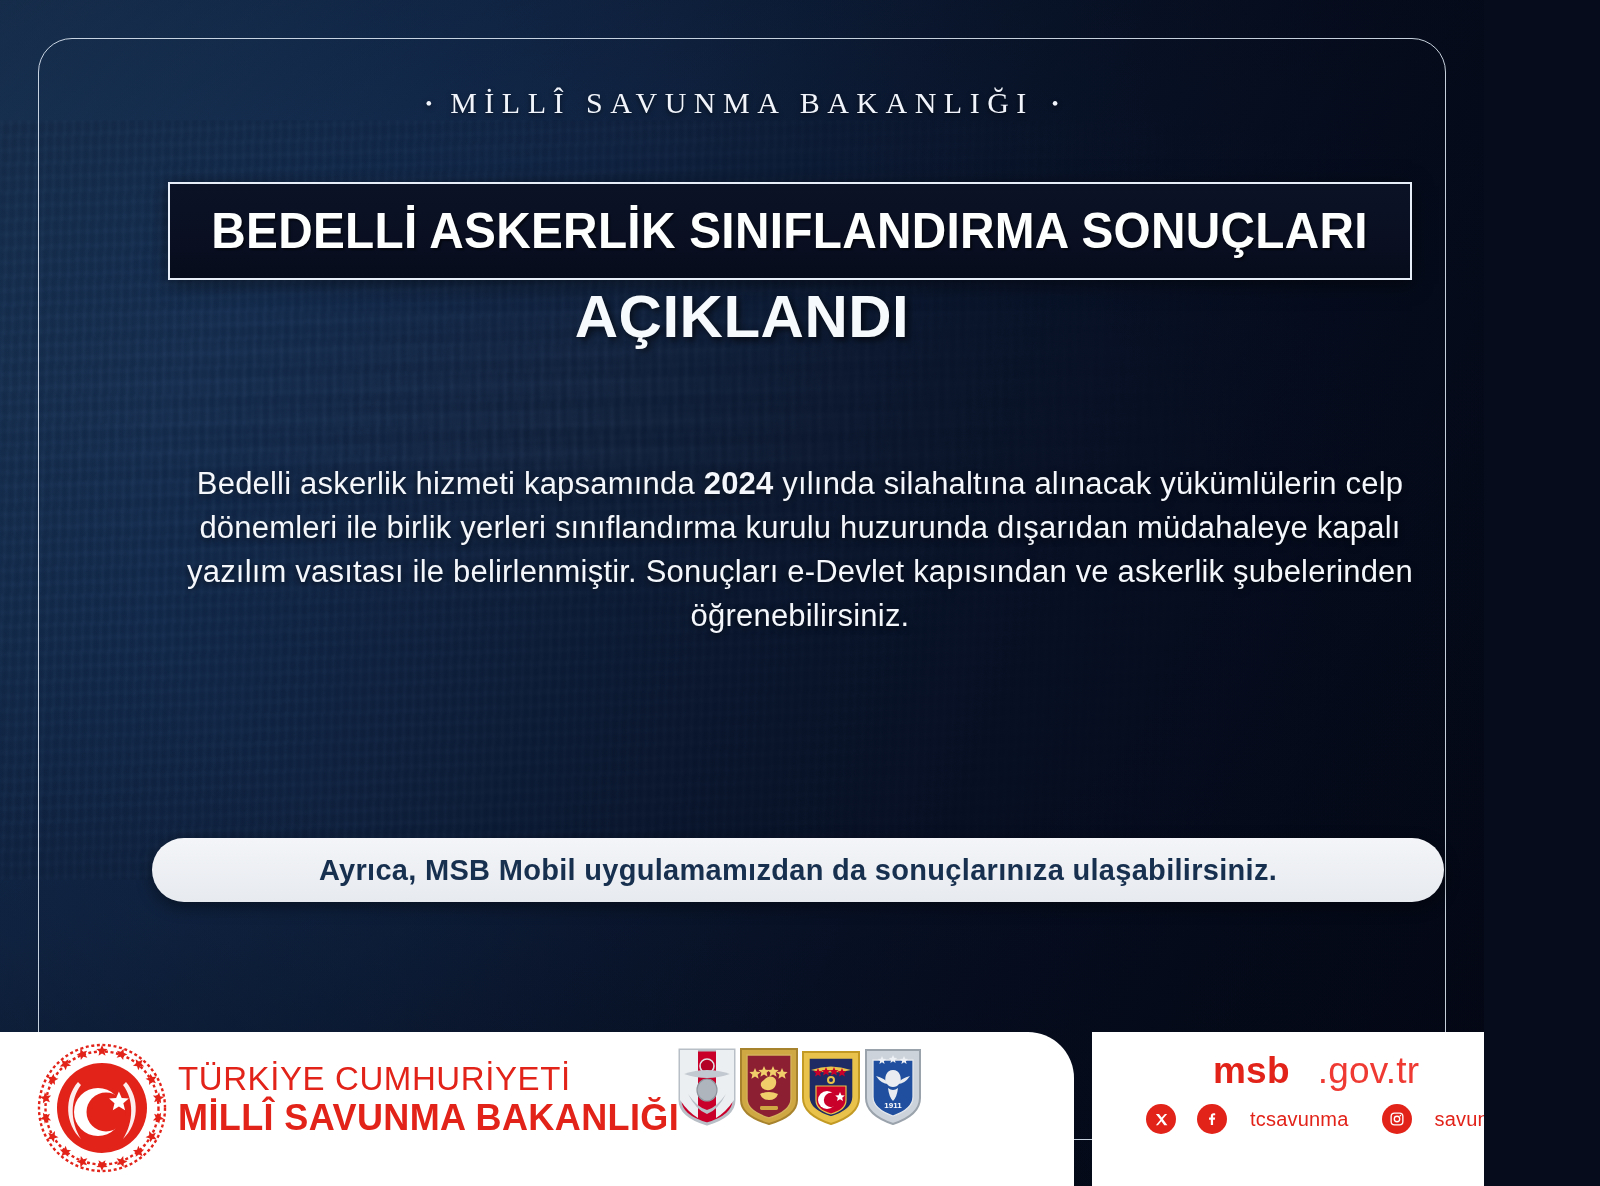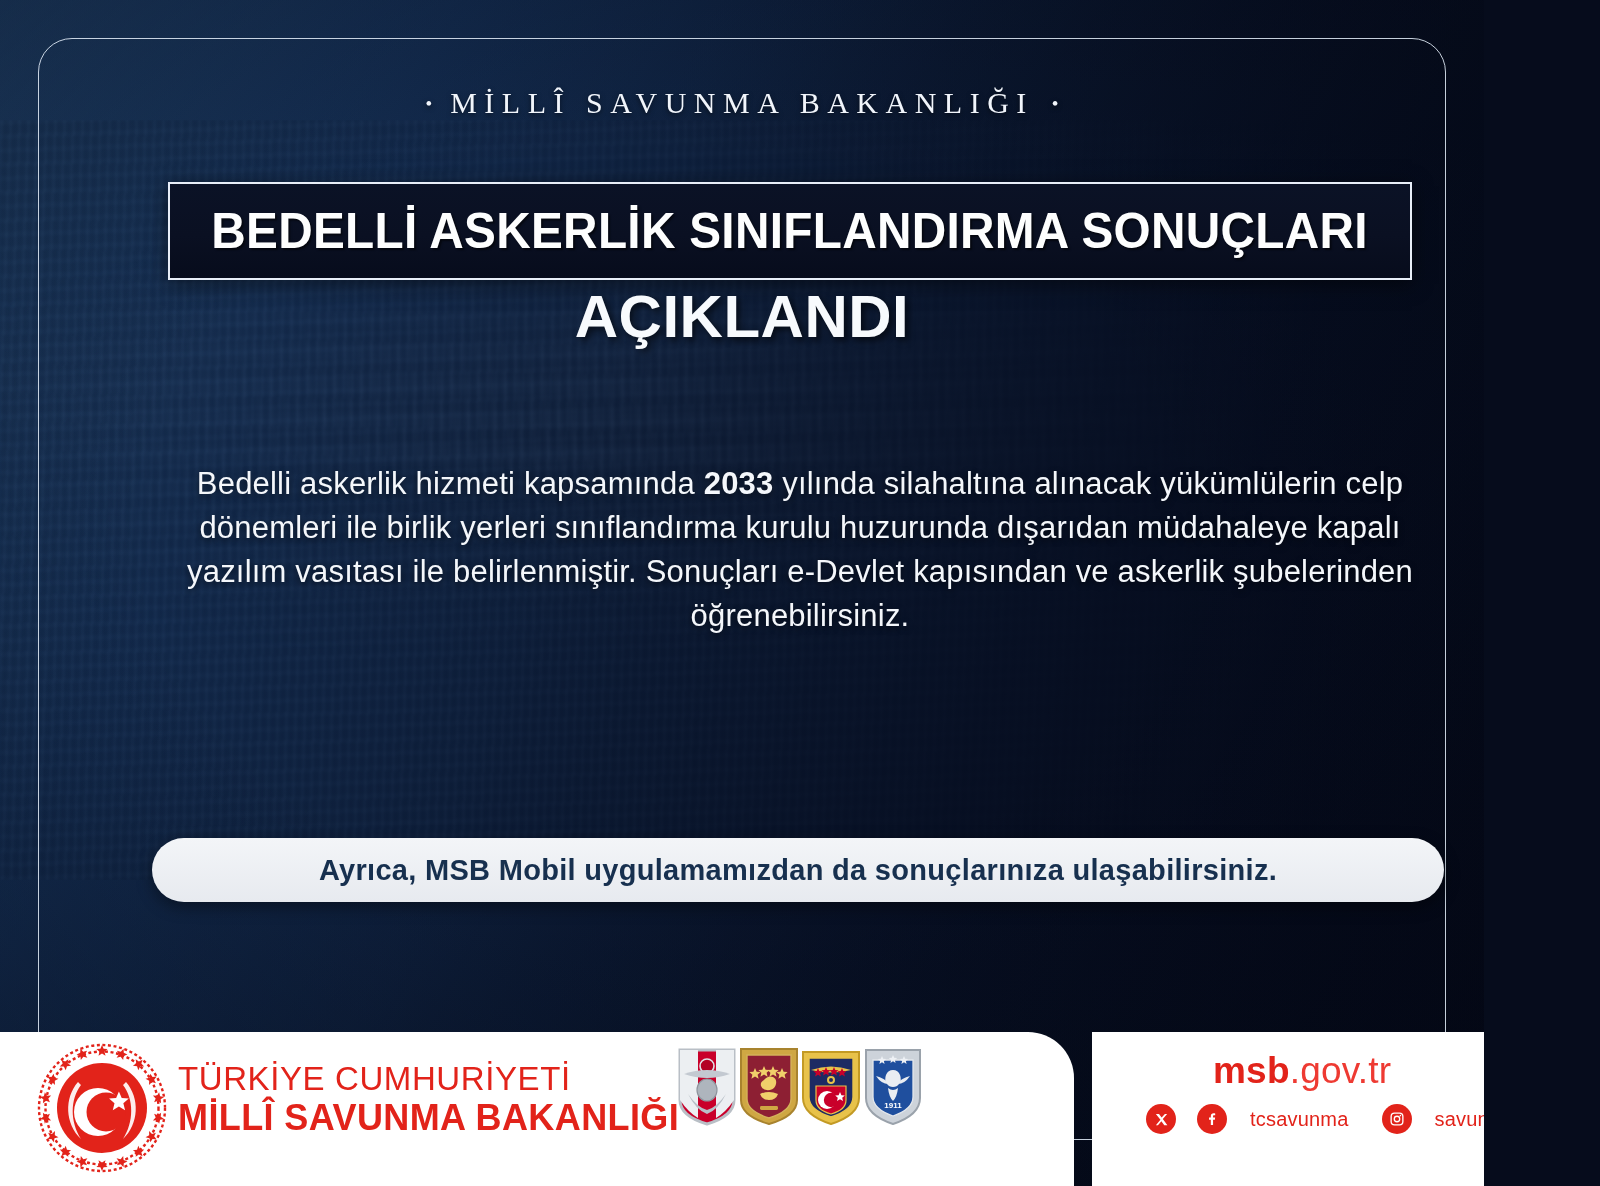--- a/index.html
+++ b/index.html
@@ -136,21 +136,21 @@
   }
 
   .emblems{position:absolute;left:676px;top:1046px;display:flex;align-items:center;}
   .emblem{width:62px;height:80px;}
 
   .site{
     position:absolute;left:1213px;top:1050px;
     font-size:37px;font-weight:bold;letter-spacing:.2px;white-space:nowrap;
   }
   .site .a{color:#e2231a;}
-  .site .b{color:#ee3a32;font-weight:normal;}
+  .site .b{color:#ee3a32;font-weight:normal;margin-left:28px;}
 
   .socials{
     position:absolute;left:1146px;top:1104px;
     display:flex;align-items:center;gap:21px;white-space:nowrap;
   }
   .sicon{width:30px;height:30px;border-radius:50%;background:#e2231a;display:inline-flex;align-items:center;justify-content:center;}
   .shandle{color:#e2231a;font-size:20px;letter-spacing:.2px;margin-right:12px;margin-left:2px;}
 </style>
 </head>
 <body>
@@ -169,21 +169,21 @@
     <span class="dot">•</span><span>MİLLÎ SAVUNMA BAKANLIĞI</span><span class="dot">•</span>
   </div>
 
   <div class="title-band">
     <span class="title-band-text">BEDELLİ ASKERLİK SINIFLANDIRMA SONUÇLARI</span>
   </div>
 
   <div class="aciklandi">AÇIKLANDI</div>
 
   <div class="body-wrap">
-    <div class="para para-1"><span>Bedelli askerlik hizmeti kapsamında </span><b>2033</b><span> yılında silahaltına alınacak yükümlülerin celp dönemleri ile birlik yerleri sınıflandırma kurulu huzurunda dışarıdan müdahaleye kapalı yazılım vasıtası ile belirlenmiştir. Sonuçları e-Devlet kapısından ve askerlik şubelerinden öğrenebilirsiniz.</span></div>
+    <div class="para para-1"><span>Bedelli askerlik hizmeti kapsamında </span><b>2024</b><span> yılında silahaltına alınacak yükümlülerin celp dönemleri ile birlik yerleri sınıflandırma kurulu huzurunda dışarıdan müdahaleye kapalı yazılım vasıtası ile belirlenmiştir. Sonuçları e-Devlet kapısından ve askerlik şubelerinden öğrenebilirsiniz.</span></div>
 
   </div>
 
   <div class="pill">
     <span class="pill-text">Ayrıca, MSB Mobil uygulamamızdan da sonuçlarınıza ulaşabilirsiniz.</span>
   </div>
 
   <div class="footer-left"></div>
   <div class="footer-right"></div>
 

